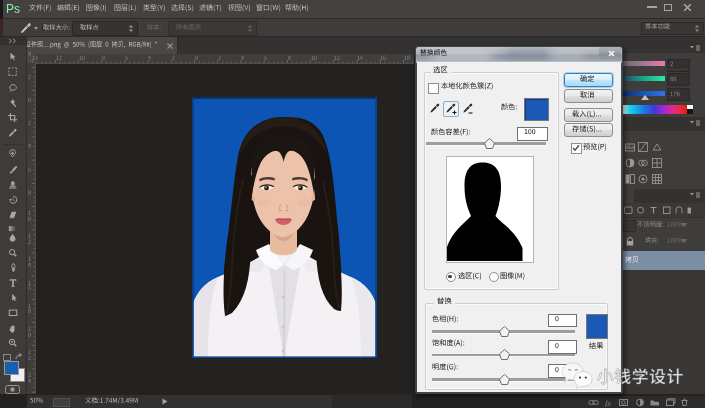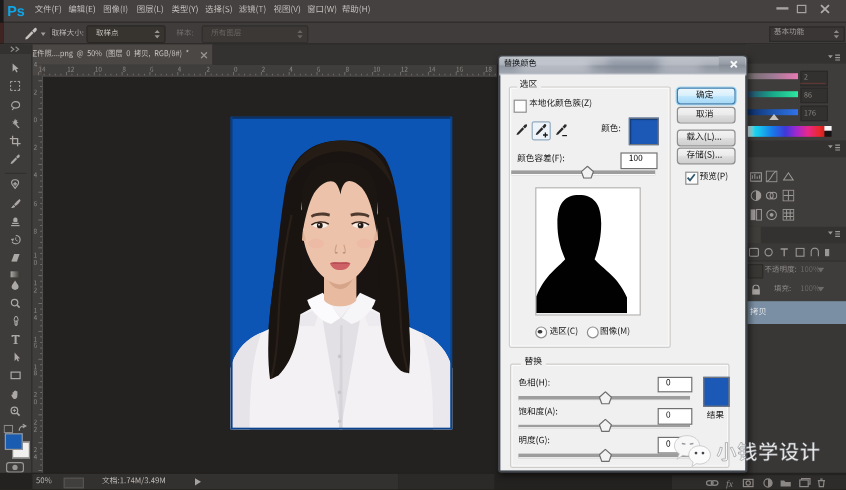--- a/index.html
+++ b/index.html
@@ -2,21 +2,21 @@
 <html><head><meta charset="utf-8">
 <style>
 html,body{margin:0;padding:0;}
 body{width:705px;height:408px;position:relative;overflow:hidden;background:#242220;
  font-family:"Liberation Sans",sans-serif;}
 .abs{position:absolute;}
 </style></head>
 <body>
 <div class="abs" style="left:0;top:0;width:705px;height:18px;background:#454140;border-bottom:1px solid #2c2a28;"></div>
 <div class="abs" style="left:0;top:0;width:3px;height:36px;background:#1a1818;"></div>
-<div class="abs" style="left:6px;top:2px;font-size:12px;font-weight:bold;color:#0ea5e9;font-family:'Liberation Sans',sans-serif;">Ps</div>
+<div class="abs" style="left:6px;top:2px;font-size:12px;font-weight:normal;color:#86efac;font-family:'Liberation Sans',sans-serif;">Ps</div>
 <svg class="abs" style="left:29px;top:4.2px" width="24" height="11" viewBox="0 0 24 11">
     <path d="M2.9 0.3C3.1 0.7 3.3 1.2 3.4 1.4L4.0 1.3C3.9 1.0 3.7 0.5 3.5 0.2ZM0.3 1.5V2.0H1.4C1.8 3.0 2.4 4.0 3.1 4.7C2.3 5.4 1.4 5.8 0.2 6.2C0.3 6.3 0.5 6.5 0.5 6.7C1.7 6.3 2.7 5.8 3.5 5.1C4.3 5.8 5.2 6.3 6.4 6.6C6.4 6.5 6.6 6.3 6.7 6.1C5.6 5.9 4.6 5.4 3.9 4.7C4.6 4.0 5.1 3.1 5.5 2.0H6.6V1.5ZM3.5 4.3C2.8 3.7 2.3 2.9 1.9 2.0H4.9C4.6 2.9 4.1 3.7 3.5 4.3Z M9.2 3.7V4.2H11.2V6.7H11.7V4.2H13.6V3.7H11.7V2.2H13.3V1.7H11.7V0.3H11.2V1.7H10.2C10.3 1.4 10.4 1.0 10.5 0.7L10.0 0.6C9.8 1.5 9.5 2.4 9.1 3.0C9.2 3.0 9.5 3.2 9.6 3.2C9.8 3.0 9.9 2.6 10.1 2.2H11.2V3.7ZM8.8 0.3C8.4 1.3 7.8 2.4 7.2 3.1C7.3 3.2 7.4 3.4 7.5 3.6C7.7 3.3 7.9 3.1 8.1 2.8V6.7H8.6V1.9C8.9 1.4 9.1 0.9 9.3 0.4Z M15.6 7.5 16.0 7.3C15.4 6.3 15.1 5.1 15.1 3.9C15.1 2.8 15.4 1.6 16.0 0.6L15.6 0.4C15.0 1.4 14.6 2.6 14.6 3.9C14.6 5.3 15.0 6.4 15.6 7.5Z M17.0 6.1H17.7V3.8H19.6V3.3H17.7V1.5H20.0V1.0H17.0Z M20.9 7.5C21.5 6.4 21.9 5.3 21.9 3.9C21.9 2.6 21.5 1.4 20.9 0.4L20.5 0.6C21.1 1.6 21.4 2.8 21.4 3.9C21.4 5.1 21.1 6.3 20.5 7.3Z" fill="#c9c6c4"></path>
   </svg>
 <svg class="abs" style="left:57.4px;top:4.2px" width="24" height="11" viewBox="0 0 24 11">
     <path d="M0.2 5.7 0.4 6.2C0.9 6.0 1.7 5.7 2.4 5.4L2.3 5.0C1.5 5.3 0.7 5.6 0.2 5.7ZM0.4 3.1C0.5 3.1 0.6 3.1 1.4 3.0C1.1 3.4 0.9 3.8 0.8 3.9C0.6 4.2 0.4 4.3 0.3 4.4C0.3 4.5 0.4 4.7 0.4 4.8C0.6 4.8 0.8 4.7 2.3 4.3C2.3 4.2 2.3 4.0 2.3 3.9L1.1 4.1C1.6 3.5 2.1 2.7 2.5 1.9L2.1 1.7C2.0 2.0 1.8 2.2 1.7 2.5L0.9 2.6C1.3 2.0 1.7 1.2 2.0 0.4L1.5 0.2C1.2 1.1 0.7 2.0 0.6 2.2C0.4 2.5 0.3 2.6 0.2 2.7C0.3 2.8 0.3 3.0 0.4 3.1ZM4.3 3.7V4.7H3.7V3.7ZM4.7 3.7H5.2V4.7H4.7ZM3.3 3.2V6.6H3.7V5.1H4.3V6.4H4.7V5.1H5.2V6.4H5.5V5.1H6.0V6.2C6.0 6.2 6.0 6.2 6.0 6.2C5.9 6.2 5.8 6.2 5.6 6.2C5.7 6.3 5.8 6.5 5.8 6.6C6.0 6.6 6.2 6.6 6.3 6.5C6.4 6.5 6.5 6.4 6.5 6.2V3.2L6.0 3.2ZM5.5 3.7H6.0V4.7H5.5ZM4.2 0.3C4.3 0.5 4.4 0.8 4.5 1.0H2.8V2.5C2.8 3.6 2.8 5.1 2.1 6.3C2.3 6.3 2.5 6.5 2.6 6.6C3.2 5.4 3.3 3.8 3.3 2.6H6.4V1.0H5.1C5.0 0.8 4.8 0.4 4.7 0.2ZM3.3 1.4H5.9V2.2H3.3Z M10.8 0.9H12.7V1.6H10.8ZM10.3 0.5V2.0H13.2V0.5ZM7.5 3.8C7.6 3.7 7.8 3.7 8.0 3.7H8.7V4.7L7.2 4.9L7.3 5.5L8.7 5.2V6.6H9.1V5.1L9.9 4.9L9.9 4.5L9.1 4.6V3.7H9.8V3.2H9.1V2.1H8.7V3.2H8.0C8.2 2.7 8.4 2.2 8.5 1.6H9.8V1.1H8.7C8.7 0.8 8.8 0.6 8.8 0.3L8.3 0.2C8.3 0.5 8.2 0.8 8.2 1.1H7.3V1.6H8.0C7.9 2.1 7.8 2.6 7.7 2.8C7.6 3.1 7.5 3.3 7.4 3.3C7.4 3.5 7.5 3.7 7.5 3.8ZM12.7 2.8V3.4H10.9V2.8ZM9.8 5.6 9.8 6.1 12.7 5.8V6.7H13.1V5.8L13.7 5.7L13.7 5.3L13.1 5.3V2.8H13.6V2.4H9.9V2.8H10.4V5.5ZM12.7 3.8V4.4H10.9V3.8ZM12.7 4.8V5.4L10.9 5.5V4.8Z M15.6 7.5 16.0 7.3C15.4 6.3 15.1 5.1 15.1 3.9C15.1 2.8 15.4 1.6 16.0 0.6L15.6 0.4C15.0 1.4 14.6 2.6 14.6 3.9C14.6 5.3 15.0 6.4 15.6 7.5Z M17.0 6.1H20.1V5.6H17.7V3.7H19.6V3.1H17.7V1.5H20.0V1.0H17.0Z M21.1 7.5C21.8 6.4 22.2 5.3 22.2 3.9C22.2 2.6 21.8 1.4 21.1 0.4L20.7 0.6C21.3 1.6 21.6 2.8 21.6 3.9C21.6 5.1 21.3 6.3 20.7 7.3Z" fill="#c9c6c4"></path>
   </svg>
 <svg class="abs" style="left:86.4px;top:4.2px" width="22" height="11" viewBox="0 0 22 11">
     <path d="M2.6 4.2C3.1 4.3 3.8 4.5 4.2 4.7L4.5 4.4C4.1 4.2 3.4 3.9 2.8 3.8ZM1.9 5.0C2.8 5.2 4.1 5.4 4.7 5.7L5.0 5.3C4.3 5.1 3.1 4.8 2.1 4.7ZM0.5 0.5V6.7H1.0V6.4H5.8V6.7H6.4V0.5ZM1.0 5.9V1.0H5.8V5.9ZM2.8 1.2C2.5 1.7 1.9 2.3 1.3 2.6C1.4 2.7 1.6 2.9 1.7 2.9C1.9 2.8 2.1 2.6 2.3 2.4C2.5 2.7 2.8 2.9 3.1 3.1C2.5 3.4 1.8 3.6 1.2 3.7C1.3 3.8 1.4 4.0 1.4 4.1C2.1 4.0 2.8 3.7 3.5 3.3C4.1 3.7 4.8 3.9 5.4 4.0C5.5 3.9 5.6 3.7 5.7 3.6C5.1 3.5 4.5 3.3 3.9 3.1C4.5 2.7 4.9 2.3 5.2 1.9L4.9 1.7L4.8 1.7H3.0C3.1 1.6 3.2 1.4 3.3 1.3ZM2.6 2.2 2.6 2.1H4.5C4.2 2.4 3.9 2.6 3.5 2.9C3.1 2.7 2.8 2.4 2.6 2.2Z M10.4 1.1H11.6C11.5 1.3 11.3 1.6 11.2 1.7H9.9C10.1 1.5 10.2 1.3 10.4 1.1ZM10.4 0.2C10.1 0.8 9.5 1.6 8.7 2.1C8.9 2.2 9.0 2.3 9.1 2.4C9.2 2.4 9.3 2.2 9.5 2.1V3.2H10.5C10.2 3.5 9.7 3.8 9.0 4.0C9.1 4.1 9.2 4.3 9.3 4.4C9.9 4.2 10.4 3.9 10.7 3.7C10.8 3.8 10.9 3.9 11.0 4.0C10.5 4.4 9.6 4.9 9.0 5.1C9.1 5.1 9.2 5.3 9.3 5.4C9.9 5.2 10.7 4.7 11.2 4.3C11.2 4.4 11.3 4.6 11.3 4.7C10.8 5.2 9.8 5.8 8.9 6.0C9.0 6.1 9.1 6.3 9.2 6.4C10.0 6.2 10.8 5.7 11.4 5.1C11.5 5.6 11.4 5.9 11.3 6.1C11.2 6.2 11.1 6.2 10.9 6.2C10.8 6.2 10.7 6.2 10.5 6.2C10.5 6.3 10.6 6.5 10.6 6.6C10.8 6.7 10.9 6.7 11.0 6.7C11.3 6.7 11.5 6.6 11.6 6.4C11.9 6.1 12.0 5.4 11.8 4.6L12.2 4.5C12.4 5.2 12.8 5.9 13.4 6.3C13.5 6.1 13.6 6.0 13.7 5.9C13.2 5.6 12.8 5.0 12.5 4.3C12.8 4.2 13.1 4.0 13.3 3.9L13.0 3.5C12.6 3.8 12.1 4.1 11.7 4.3C11.5 4.0 11.3 3.6 11.0 3.4L11.2 3.2H13.2V1.7H11.7C11.9 1.5 12.2 1.2 12.3 0.9L12.0 0.7L11.9 0.7H10.6L10.9 0.3ZM9.9 2.1H11.2C11.1 2.3 11.1 2.6 10.9 2.8H9.9ZM11.6 2.1H12.8V2.8H11.4C11.5 2.6 11.6 2.3 11.6 2.1ZM8.8 0.3C8.4 1.3 7.8 2.4 7.2 3.1C7.3 3.2 7.4 3.4 7.5 3.6C7.7 3.3 7.9 3.1 8.1 2.8V6.6H8.6V2.0C8.8 1.5 9.1 0.9 9.3 0.4Z M15.6 7.5 16.0 7.3C15.4 6.3 15.1 5.1 15.1 3.9C15.1 2.8 15.4 1.6 16.0 0.6L15.6 0.4C15.0 1.4 14.6 2.6 14.6 3.9C14.6 5.3 15.0 6.4 15.6 7.5Z M17.0 6.1H17.7V1.0H17.0Z M19.1 7.5C19.7 6.4 20.1 5.3 20.1 3.9C20.1 2.6 19.7 1.4 19.1 0.4L18.7 0.6C19.3 1.6 19.6 2.8 19.6 3.9C19.6 5.1 19.3 6.3 18.7 7.3Z" fill="#c9c6c4"></path>
   </svg>
 <svg class="abs" style="left:114.3px;top:4.2px" width="24" height="11" viewBox="0 0 24 11">

